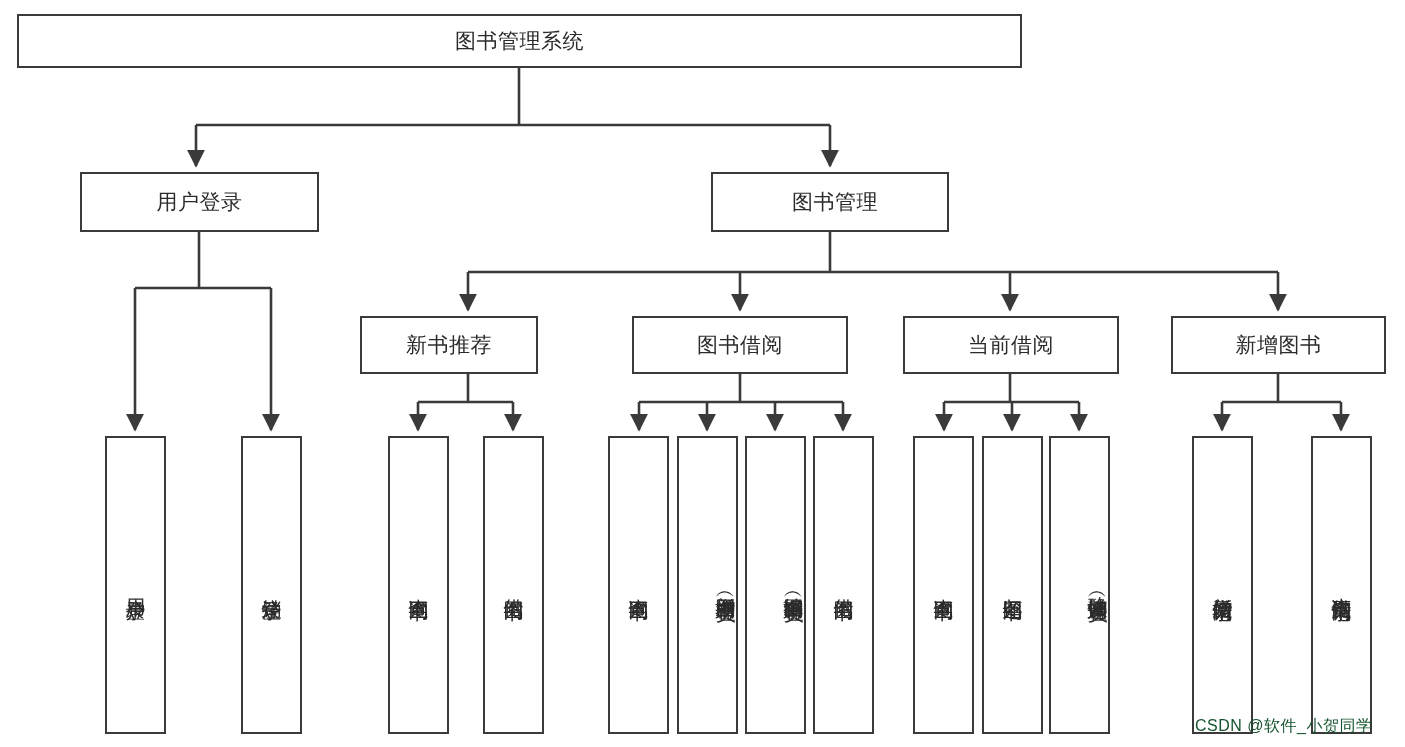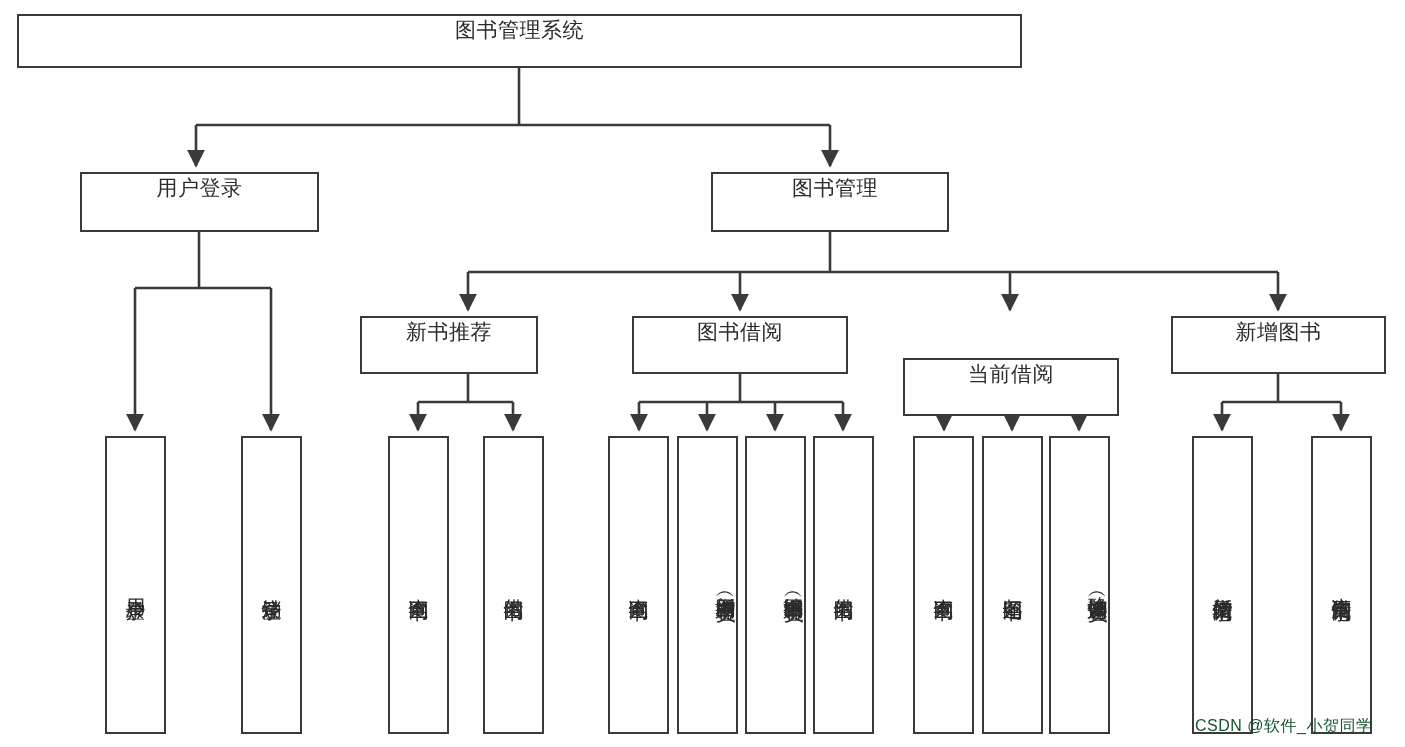--- a/index.html
+++ b/index.html
@@ -24,20 +24,21 @@
     width: 1405px;
     height: 747px;
     pointer-events: none;
   }
   .node {
     position: absolute;
     box-sizing: border-box;
     border: 2px solid #3a3a3a;
     background: #ffffff;
     display: flex;
+    align-items: center;
     justify-content: center;
     color: #2b2b2b;
     text-align: center;
   }
   .node.horiz {
     font-size: 21px;
     letter-spacing: 0.5px;
   }
   .node.vert {
     writing-mode: vertical-rl;
@@ -135,21 +136,21 @@
   </div>
 
   <div class="node horiz" style="left:360px; top:316px; width:178px; height:58px;">
     <span class="node-label">新书推荐</span>
   </div>
 
   <div class="node horiz" style="left:632px; top:316px; width:216px; height:58px;">
     <span class="node-label">图书借阅</span>
   </div>
 
-  <div class="node horiz" style="left:903px; top:316px; width:216px; height:58px;margin-top:42px;">
+  <div class="node horiz" style="left:903px; top:316px; width:216px; height:58px;">
     <span class="node-label">当前借阅</span>
   </div>
 
   <div class="node horiz" style="left:1171px; top:316px; width:215px; height:58px;">
     <span class="node-label">新增图书</span>
   </div>
 
   <div class="node vert midtext" style="left:105px; top:436px; width:61px; height:298px;">
     <span class="node-label">用户登录</span>
   </div>

